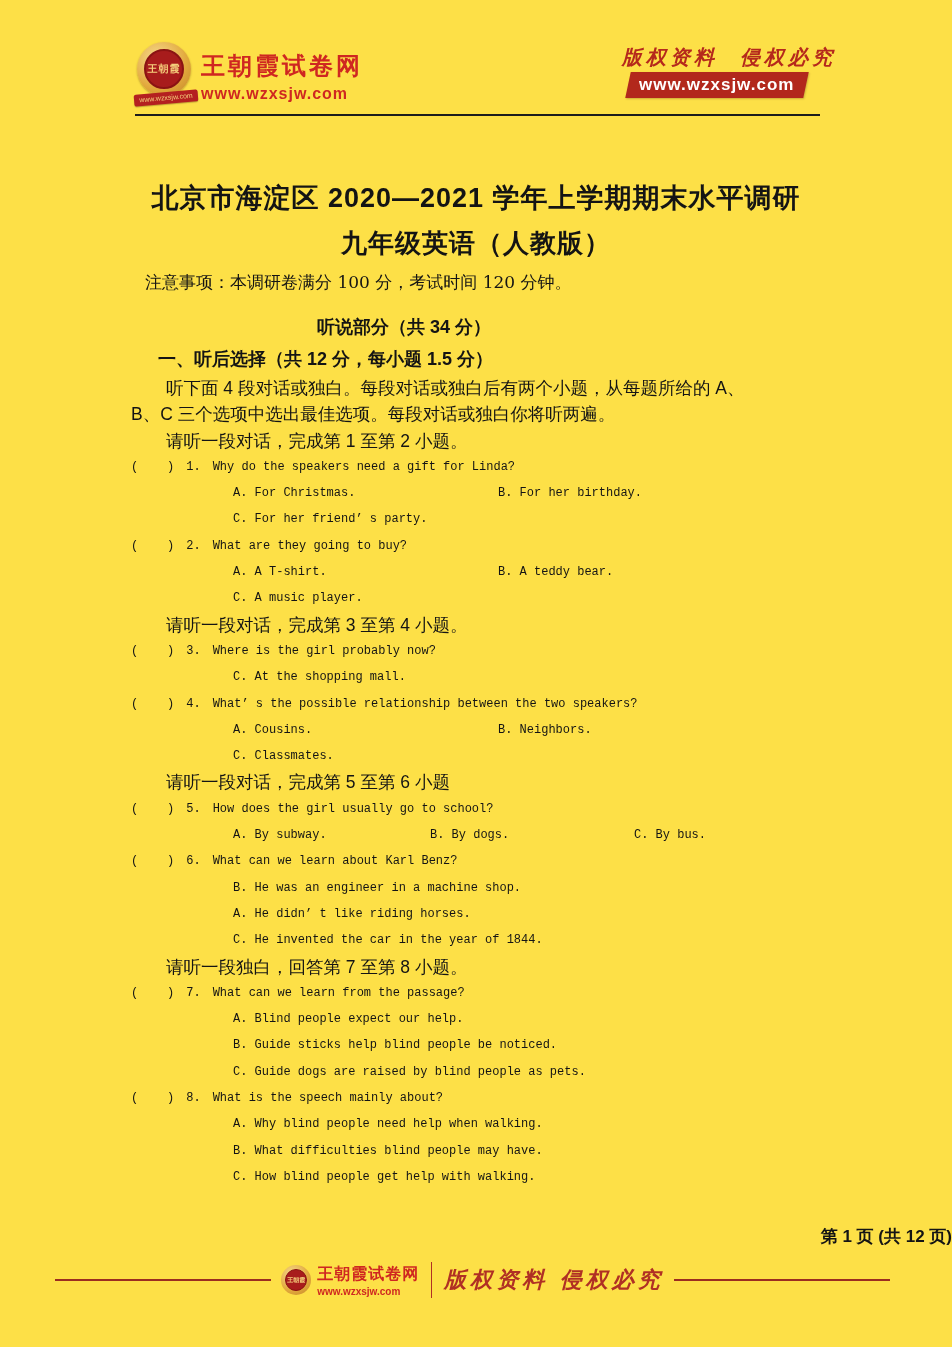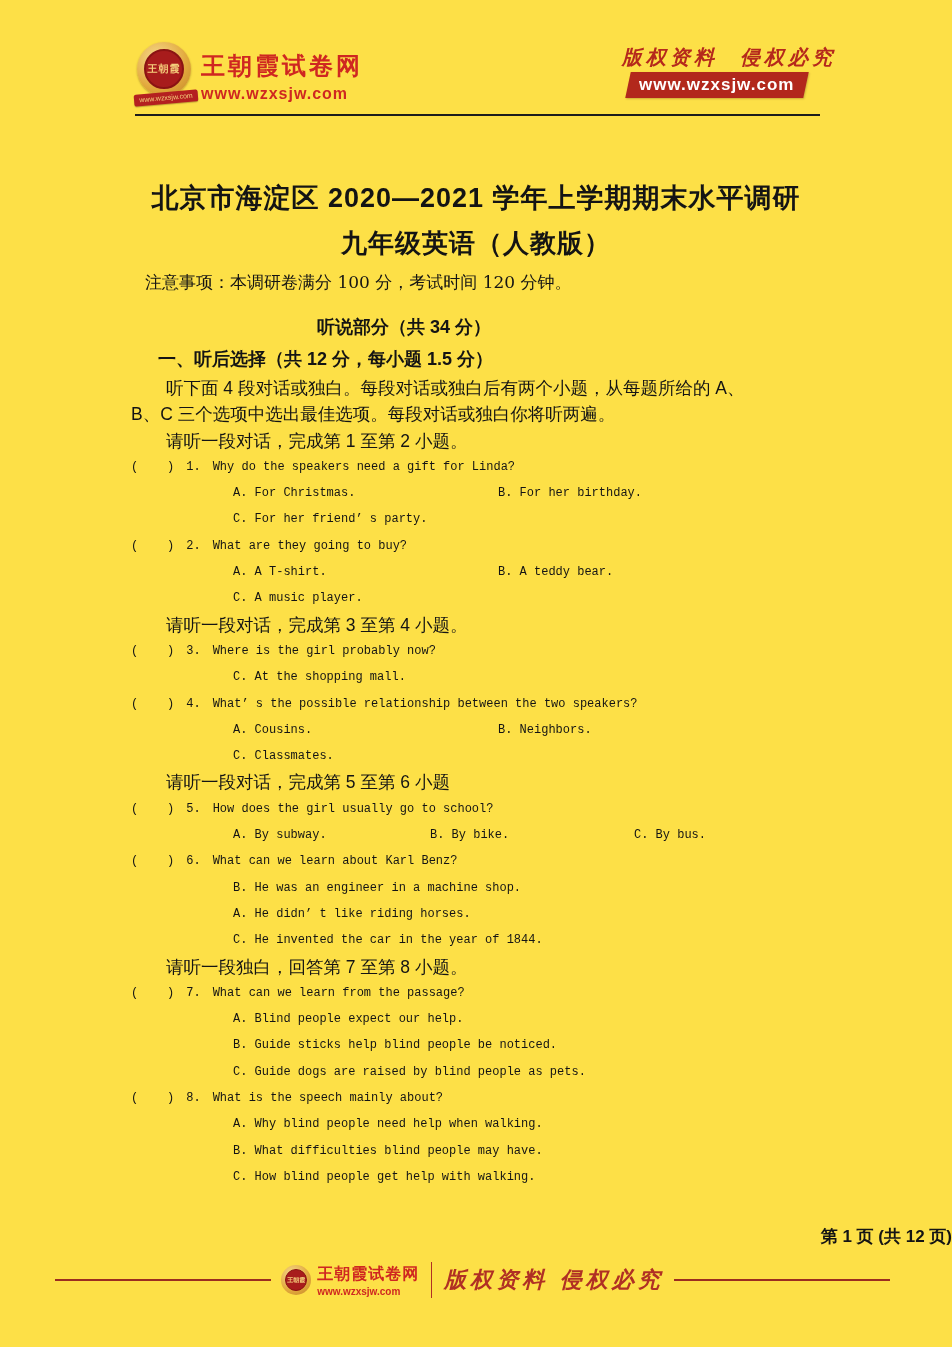--- a/index.html
+++ b/index.html
@@ -142,21 +142,21 @@
     <div class="line en"><span class="q-blank">(    )</span><span class="q-num">3.</span><span>Where is the girl probably now?</span></div>
     <div class="line en"><span class="opt opt-a">C. At the shopping mall.</span></div>
 
     <div class="line en"><span class="q-blank">(    )</span><span class="q-num">4.</span><span>What’ s the possible relationship between the two speakers?</span></div>
     <div class="line en"><span class="opt opt-a">A. Cousins.</span><span class="opt opt-b2">B. Neighbors.</span></div>
     <div class="line en"><span class="opt opt-a">C. Classmates.</span></div>
 
     <div class="line indent">请听一段对话，完成第 5 至第 6 小题</div>
 
     <div class="line en"><span class="q-blank">(    )</span><span class="q-num">5.</span><span>How does the girl usually go to school?</span></div>
-    <div class="line en"><span class="opt opt-a">A. By subway.</span><span class="opt opt-b3">B. By bike.</span><span class="opt opt-c3">C. By bus.</span></div>
+    <div class="line en"><span class="opt opt-a">A. By subway.</span><span class="opt opt-b3">B. By dogs.</span><span class="opt opt-c3">C. By bus.</span></div>
 
     <div class="line en"><span class="q-blank">(    )</span><span class="q-num">6.</span><span>What can we learn about Karl Benz?</span></div>
     <div class="line en"><span class="opt opt-a">B. He was an engineer in a machine shop.</span></div>
     <div class="line en"><span class="opt opt-a">A. He didn’ t like riding horses.</span></div>
     <div class="line en"><span class="opt opt-a">C. He invented the car in the year of 1844.</span></div>
 
     <div class="line indent">请听一段独白，回答第 7 至第 8 小题。</div>
 
     <div class="line en"><span class="q-blank">(    )</span><span class="q-num">7.</span><span>What can we learn from the passage?</span></div>
     <div class="line en"><span class="opt opt-a">A. Blind people expect our help.</span></div>

